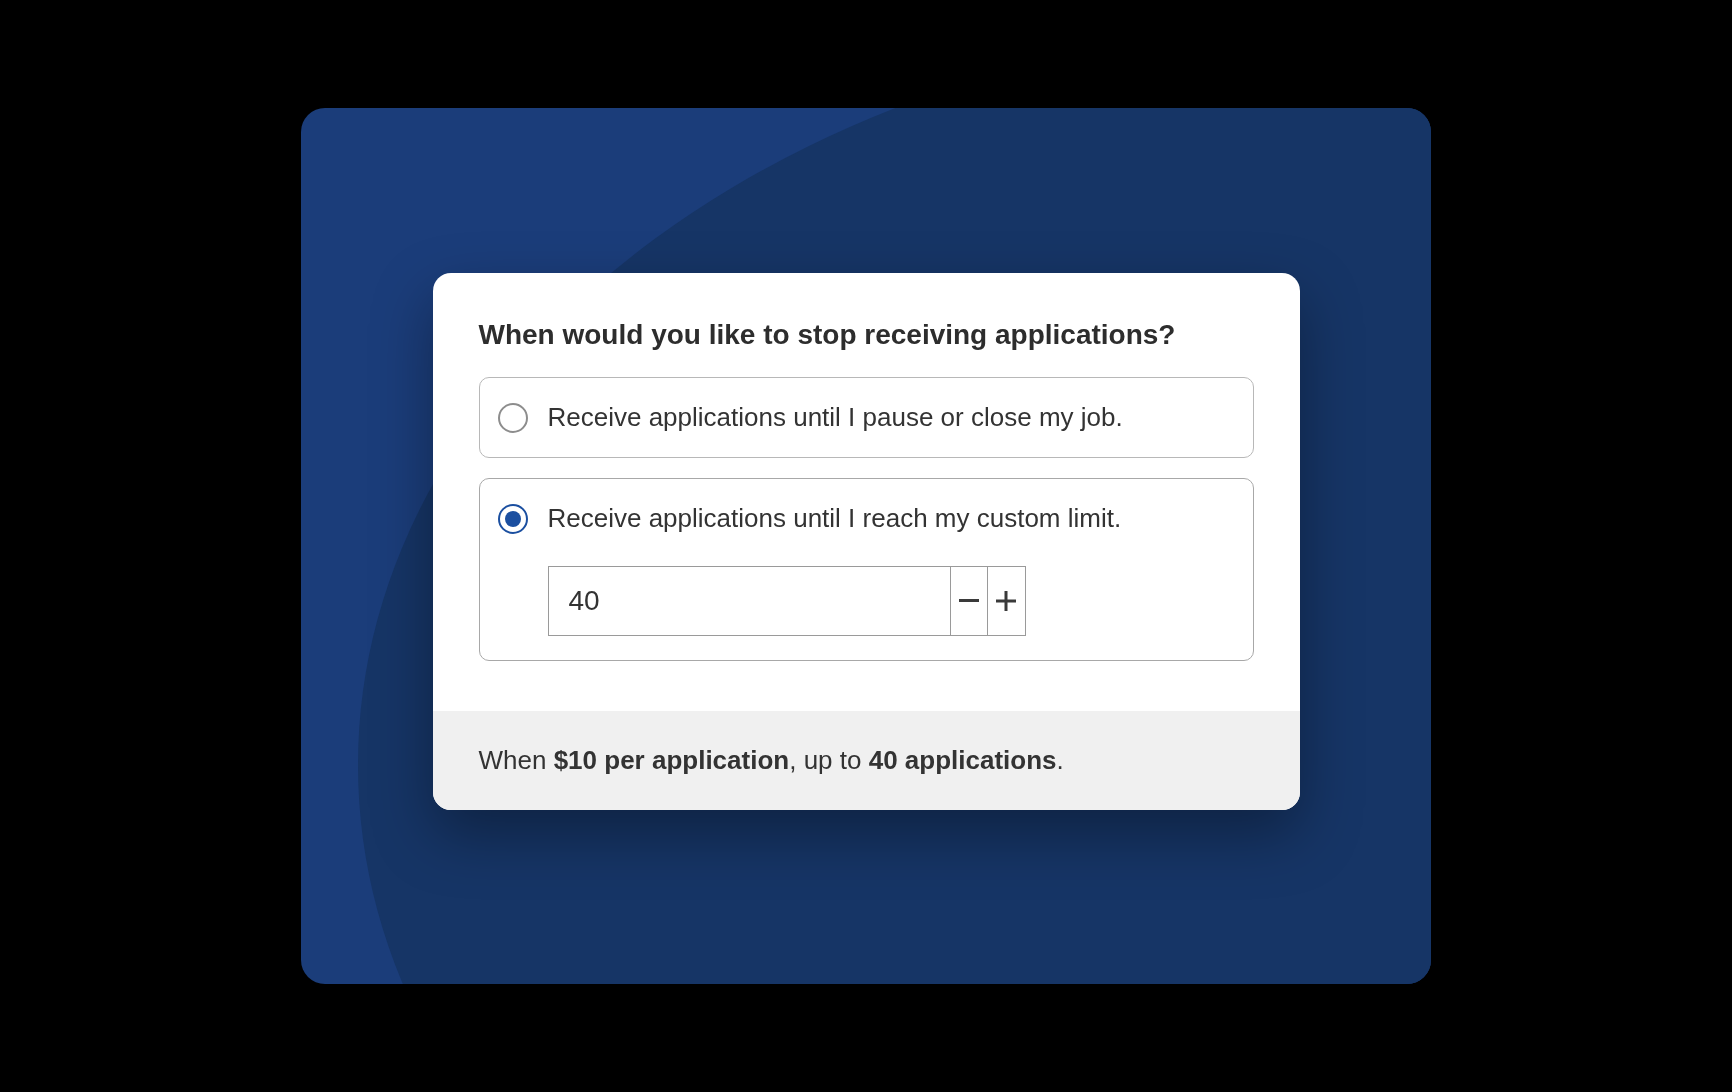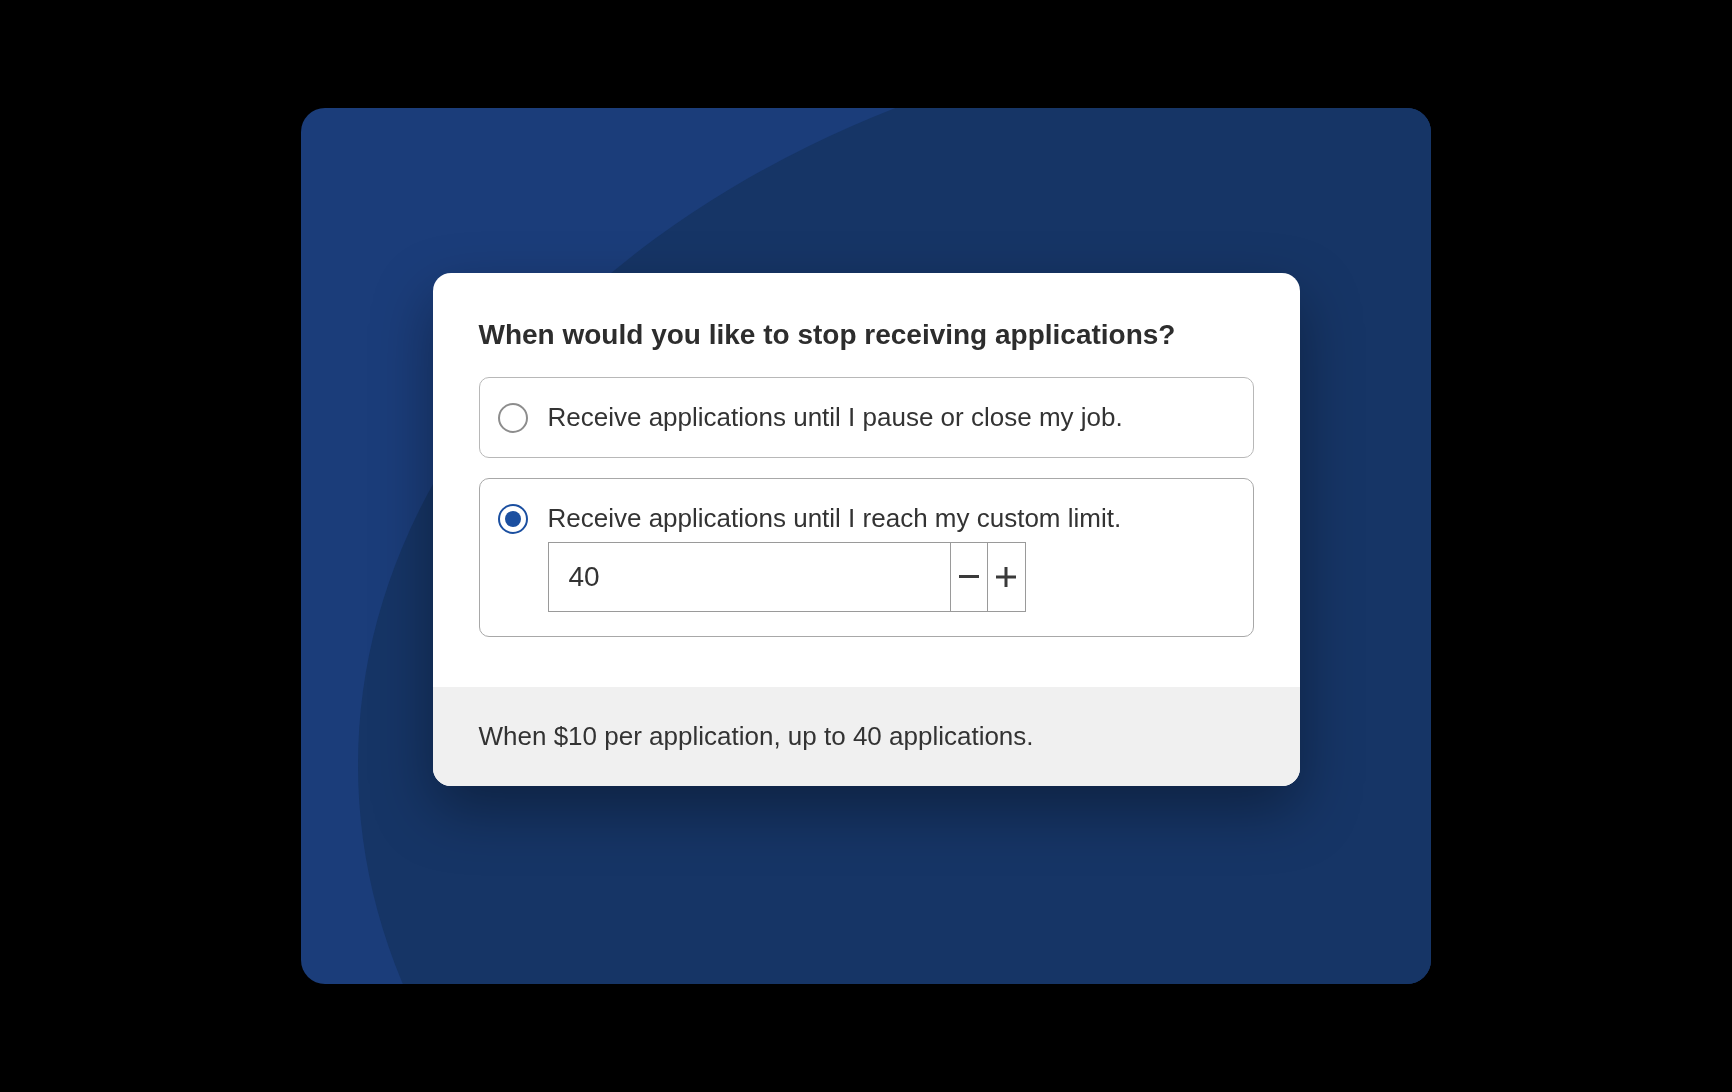--- a/index.html
+++ b/index.html
@@ -61,20 +61,21 @@
       border-radius: 10px;
       padding: 24px 18px;
       margin-bottom: 20px;
       cursor: pointer;
       display: flex;
       flex-direction: column;
       background: #fff;
     }
     .radio-option.selected {
       border-color: #a8a8a8;
+      gap: 24px;
     }
     .radio-row {
       display: flex;
       align-items: center;
       gap: 20px;
     }
     .radio-circle {
       width: 30px;
       height: 30px;
       border: 2px solid #8d8d8d;
@@ -130,21 +131,21 @@
     .stepper-btn.minus {
       border-right: none;
     }
     .card-footer {
       background: #f0f0f0;
       padding: 34px 46px;
       font-size: 26px;
       color: #333;
     }
     .card-footer b {
-      font-weight: 400;
+      font-weight: 700;
     }
   </style>
 </head>
 <body>
 
 <div class="outer-panel">
   <div class="swoosh"></div>
 
   <div class="card">
     <div class="card-body">

